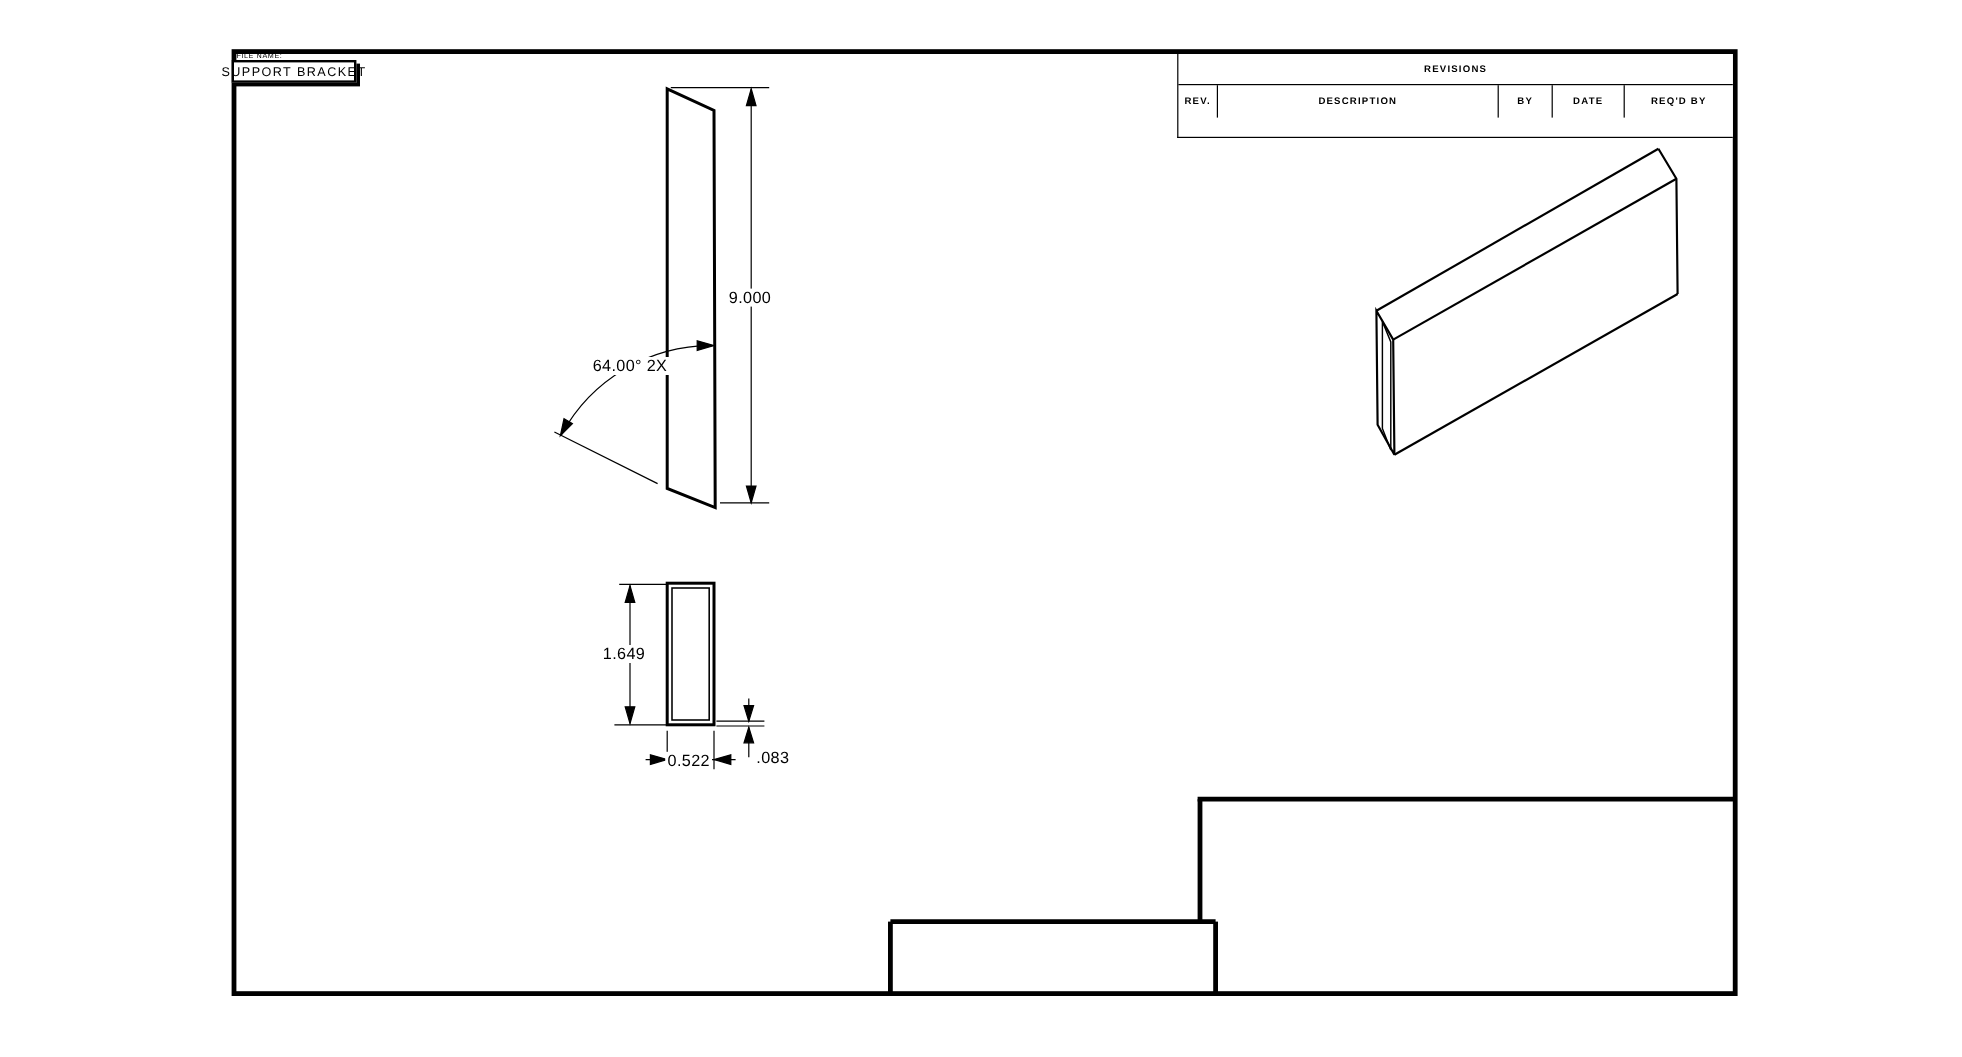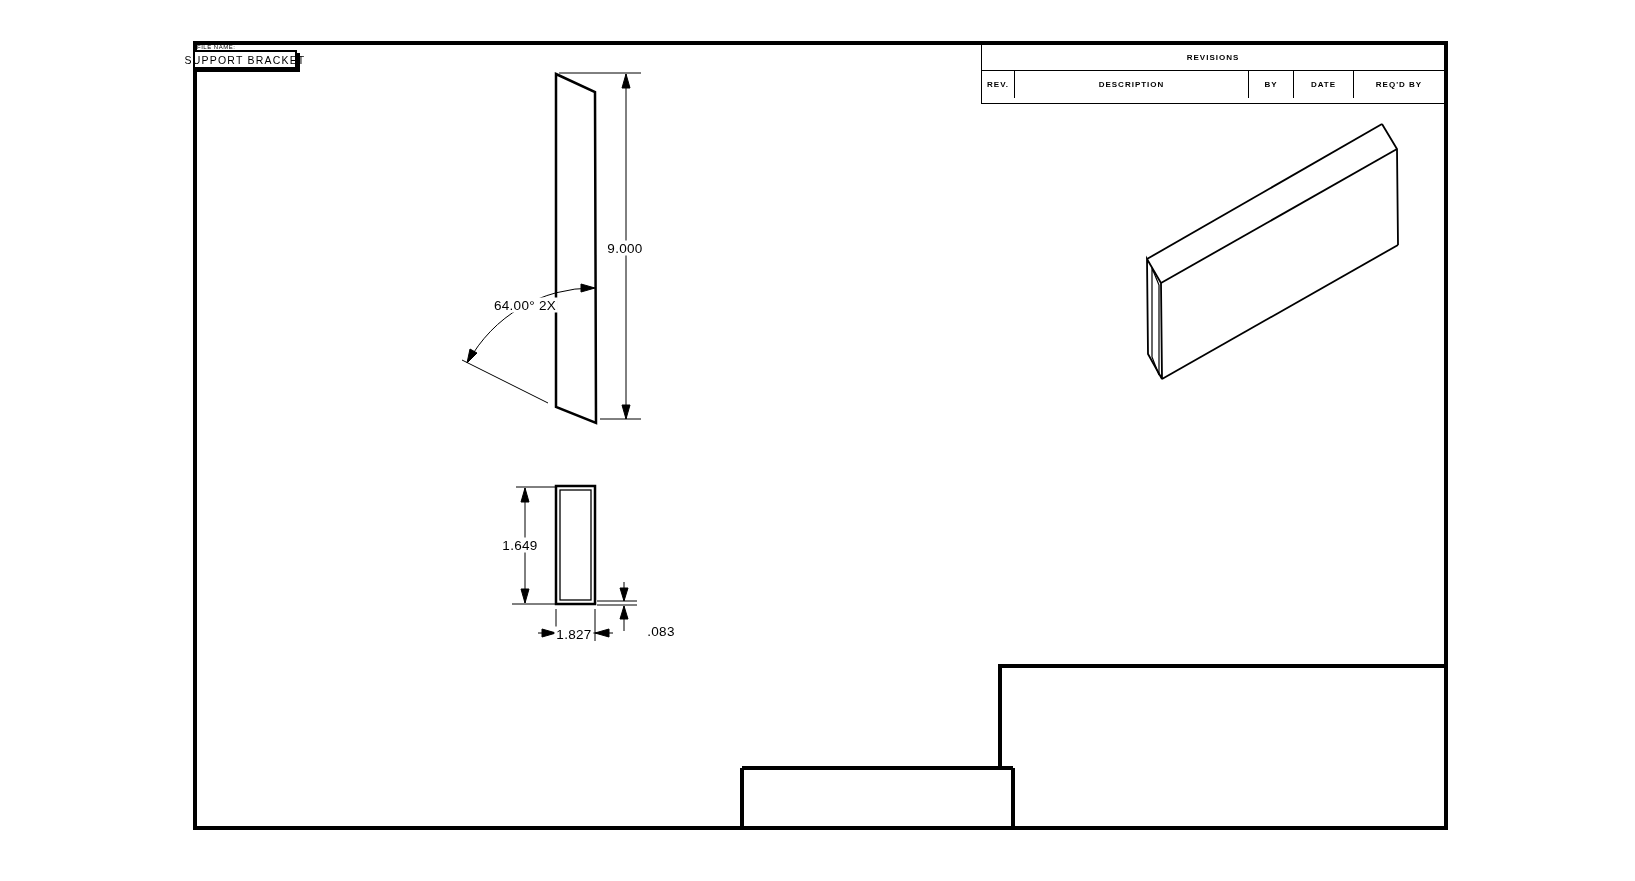--- a/index.html
+++ b/index.html
@@ -18,21 +18,21 @@
   }
   .title-box{
     position:absolute;left:193px;top:50px;width:104px;height:19px;
     border:2px solid #000;box-sizing:border-box;background:#fff;
     box-shadow:3px 3px 0 0 #000;
     display:flex;align-items:center;justify-content:center;
   }
   .title-box span{font-size:10.5px;letter-spacing:1.2px;white-space:nowrap;}
   
   .rev-table{
-    position:absolute;left:981px;top:45px;width:463px;height:59px;
+    position:absolute;left:981px;top:45px;width:463px;height:70px;
     box-sizing:border-box;border-left:1px solid #000;border-bottom:1px solid #000;
     background:#fff;font-size:8px;font-weight:700;letter-spacing:1px;
   }
   .rev-head{
     height:26px;box-sizing:border-box;border-bottom:1px solid #000;
     display:flex;align-items:center;justify-content:center;
   }
   .rev-cols{display:flex;height:27px;}
   .rev-cell{
     box-sizing:border-box;border-right:1px solid #000;
@@ -138,16 +138,16 @@
       <div class="rev-cell w-desc">DESCRIPTION</div>
       <div class="rev-cell w-by">BY</div>
       <div class="rev-cell w-date">DATE</div>
       <div class="rev-cell w-req">REQ'D BY</div>
     </div>
   </div>
 
   <span class="dim" style="left:625px;top:248px;text-align:center;">9.000</span>
   <span class="dim" style="left:525px;top:305px;">64.00° 2X</span>
   <span class="dim" style="left:520px;top:545px;">1.649</span>
-  <span class="dim" style="left:574px;top:634px;">1.827</span>
-  <span class="dim" style="left:661px;top:631px;">.083</span>
+  <span class="dim" style="left:574px;top:634px;">0.522</span>
+  <span class="dim" style="left:644px;top:631px;">.083</span>
 
 </div>
 
 </body></html>

